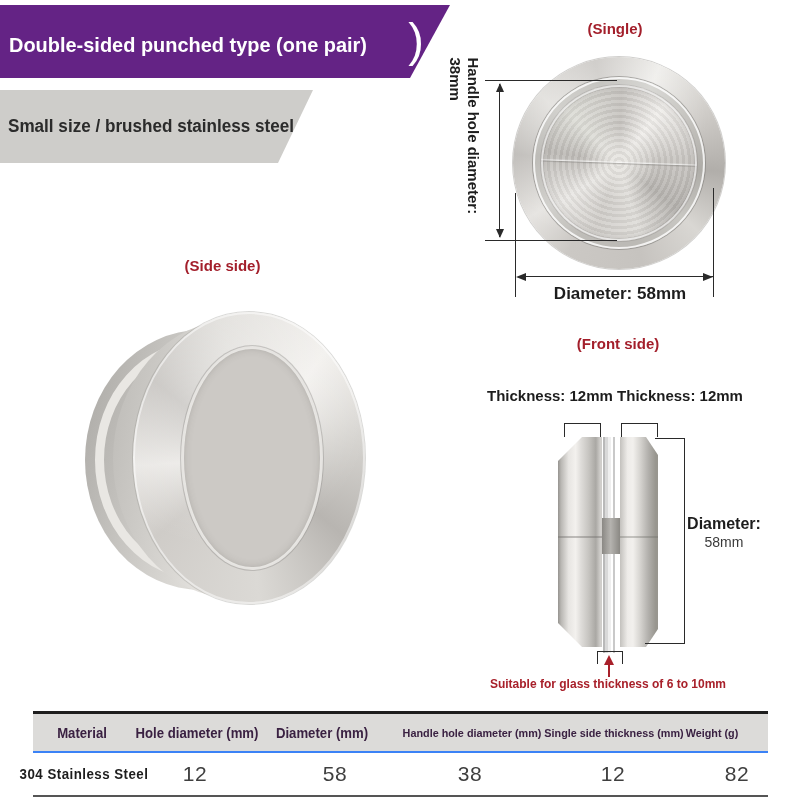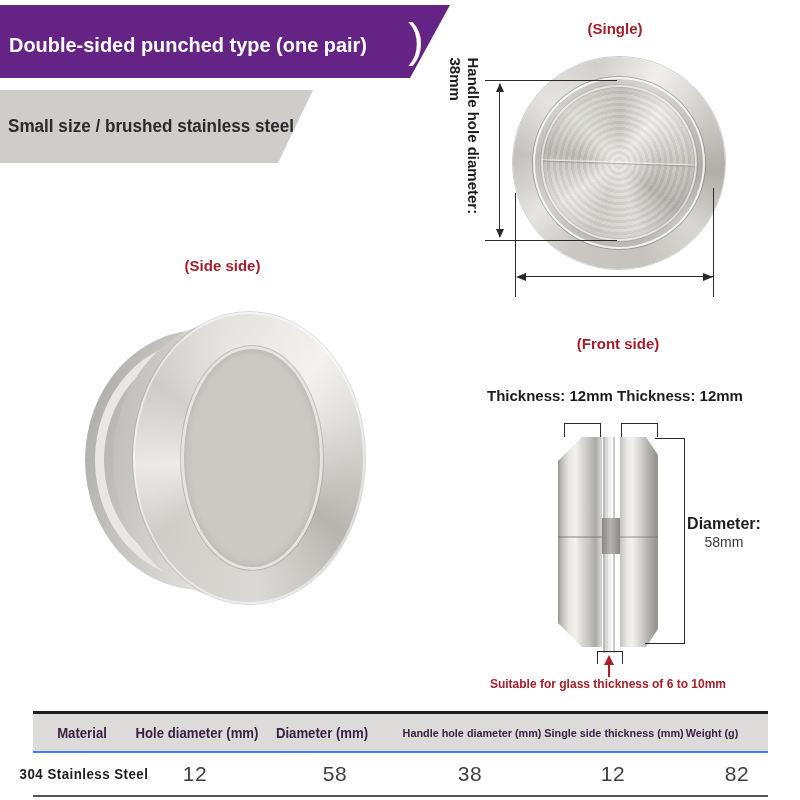--- a/index.html
+++ b/index.html
@@ -128,20 +128,21 @@
   <div class="abs hline" style="left:485px;top:240px;width:132px;"></div>
   <div class="abs vline" style="left:499px;top:84px;height:153px;"></div>
   <div class="abs arr arr-up" style="left:495.5px;top:83px;"></div>
   <div class="abs arr arr-down" style="left:495.5px;top:229px;"></div>
 
   <div class="abs vline" style="left:515px;top:193px;height:104px;"></div>
   <div class="abs vline" style="left:713px;top:188px;height:109px;"></div>
   <div class="abs hline" style="left:524px;top:276px;width:189px;"></div>
   <div class="abs arr arr-left" style="left:516px;top:272.5px;"></div>
   <div class="abs arr arr-right" style="left:703px;top:272.5px;"></div>
+  <div class="abs" style="left:515px;top:284px;width:210px;text-align:center;font-size:17px;font-weight:bold;">Diameter: 58mm</div>
 
   <div class="abs red-label" style="left:160px;top:257px;width:125px;">(Side side)</div>
   <div class="abs sv">
     <div class="abs sv-back"></div>
     <div class="abs sv-gasket"></div>
     <div class="abs sv-barrel"></div>
     <div class="abs sv-face"></div>
     <div class="abs sv-dish"></div>
   </div>
 

